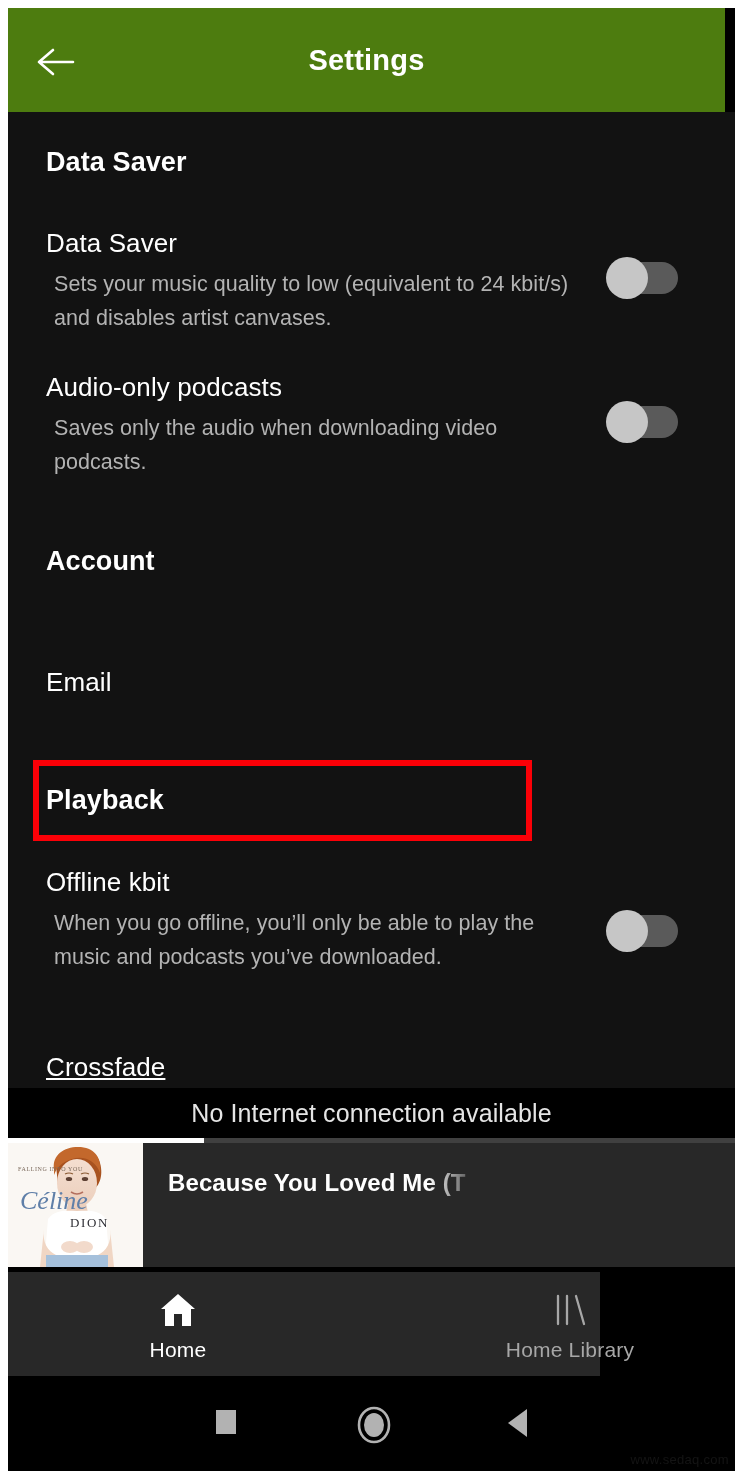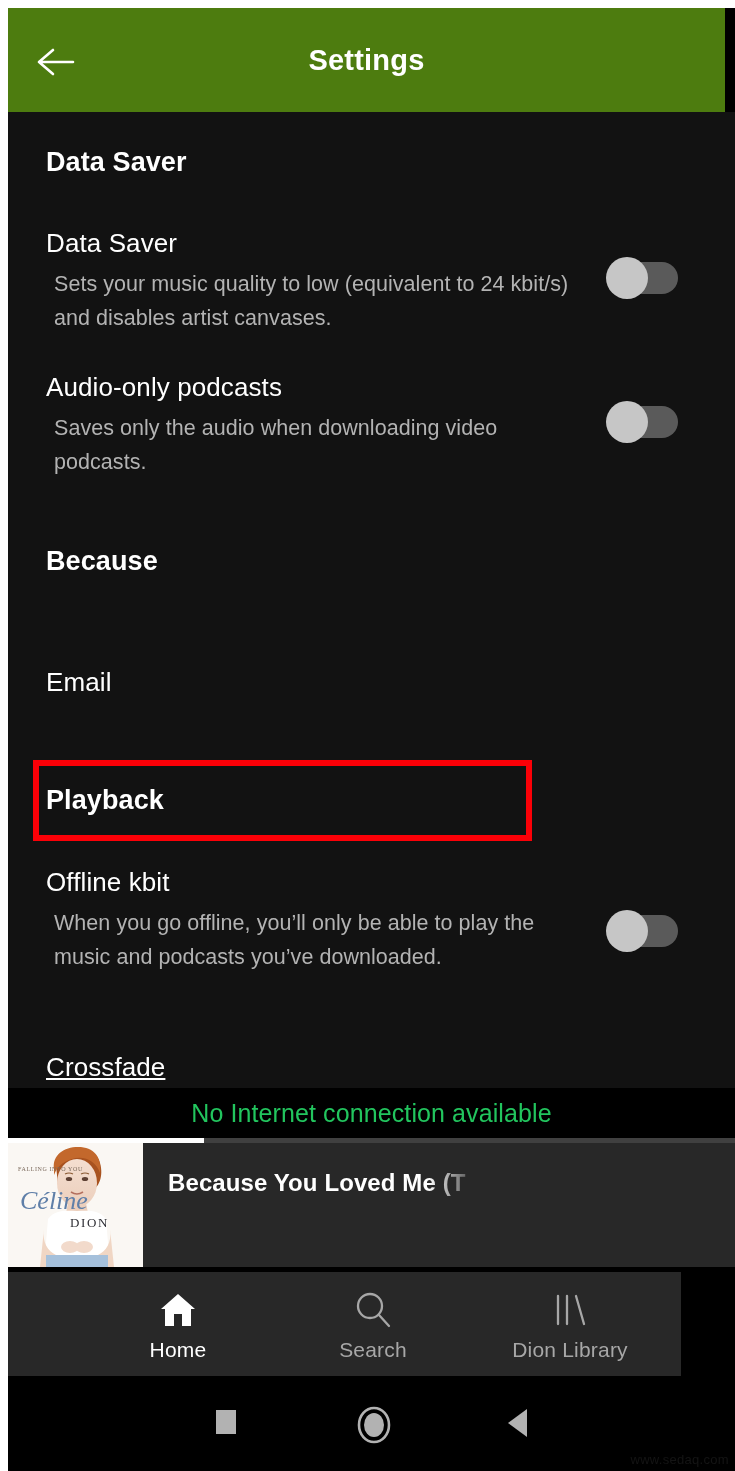--- a/index.html
+++ b/index.html
@@ -130,21 +130,21 @@
     box-sizing: content-box;
     pointer-events: none;
   }
 
   
   #offline-banner {
     position: absolute;
     left: 0; top: 1080px;
     width: 727px; height: 33px;
     background: #000000;
-    color: #22c55e;
+    color: #e5e5e5;
     font-size: 25px;
     text-align: center;
     line-height: 50px;
     letter-spacing: 0.1px;
   }
 
   
   #progress-track {
     position: absolute;
     left: 0; top: 1130px;
@@ -199,21 +199,21 @@
     left: 420px; top: 1135px;
     width: 62px; height: 70px;
     background: linear-gradient(to right, rgba(40,40,40,0) 0%, rgba(40,40,40,1) 86%);
     pointer-events: none;
   }
 
   
   #tabbar {
     position: absolute;
     left: 0; top: 1264px;
-    width: 673px; height: 104px;
+    width: 592px; height: 104px;
     background: #282828;
   }
   .tab {
     position: absolute;
     top: 0;
     width: 200px;
     height: 104px;
     text-align: center;
     cursor: pointer;
   }
@@ -287,21 +287,21 @@
 
       <div>
         <div class="row-title" style="top:260px;">Audio-only podcasts</div>
         <div class="row-desc" style="top:299px;">Saves only the audio when downloading video podcasts.</div>
         <div class="toggle" style="left:598px; top:289px;">
           <div class="track"></div>
           <div class="knob"></div>
         </div>
       </div>
 
-      <div class="section-header" style="top:434px;">Because</div>
+      <div class="section-header" style="top:434px;">Account</div>
 
       <div class="row-title" style="top:523px;margin-top:32px;">Email</div>
 
       <div class="section-header" style="top:673px;text-align:right;">Playback</div>
       <div id="playback-highlight"></div>
 
       <div>
         <div class="row-title" style="top:755px;">Offline kbit</div>
         <div class="row-desc" style="top:794px;">When you go offline, you’ll only be able to play the music and podcasts you’ve downloaded.</div>
         <div class="toggle" style="left:598px; top:798px;">
@@ -372,39 +372,30 @@
 
       <div class="tab active" style="left:70px;">
         <div class="tab-icon">
           <svg width="40" height="40" viewBox="0 0 40 40">
             <path d="M20 4 L37 19 L33 19 L33 36 L24 36 L24 24 L16 24 L16 36 L7 36 L7 19 L3 19 Z" fill="#ffffff"></path>
           </svg>
         </div>
         <div class="tab-label">Home</div>
       </div>
 
-      <div class="tab" style="left:265px;">
-        <div class="tab-icon">
-          <svg width="40" height="40" viewBox="0 0 40 40">
-            <circle cx="17" cy="16" r="12" stroke="#a7a7a7" stroke-width="2.3" fill="none"></circle>
-            <path d="M26 25 L36 36" stroke="#a7a7a7" stroke-width="2.3" stroke-linecap="round"></path>
-          </svg>
-        </div>
-        <div class="tab-label">Search</div>
-      </div>
 
       <div class="tab" style="left:462px;">
         <div class="tab-icon">
           <svg width="40" height="40" viewBox="0 0 40 40">
             <path d="M8 6 L8 34" stroke="#a7a7a7" stroke-width="2.3" stroke-linecap="round"></path>
             <path d="M17 6 L17 34" stroke="#a7a7a7" stroke-width="2.3" stroke-linecap="round"></path>
             <path d="M26 6 L34 34" stroke="#a7a7a7" stroke-width="2.3" stroke-linecap="round"></path>
           </svg>
         </div>
-        <div class="tab-label">Dion Library</div>
+        <div class="tab-label">Home Library</div>
       </div>
     </div>
 
     <div id="sysnav">
       <div class="sysnav-btn" style="left:158px;">
         <svg width="32" height="32" viewBox="0 0 32 32">
           <rect x="6" y="4" width="20" height="24" fill="#b2b2b2"></rect>
         </svg>
       </div>
       <div class="sysnav-btn" style="left:306px;">

